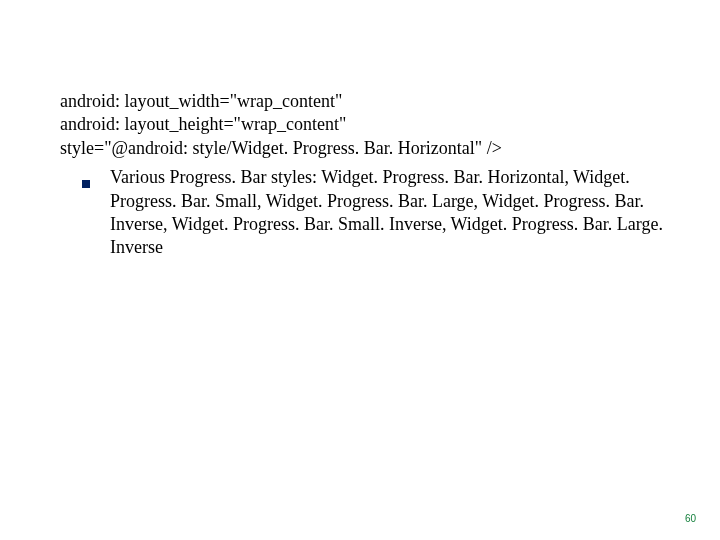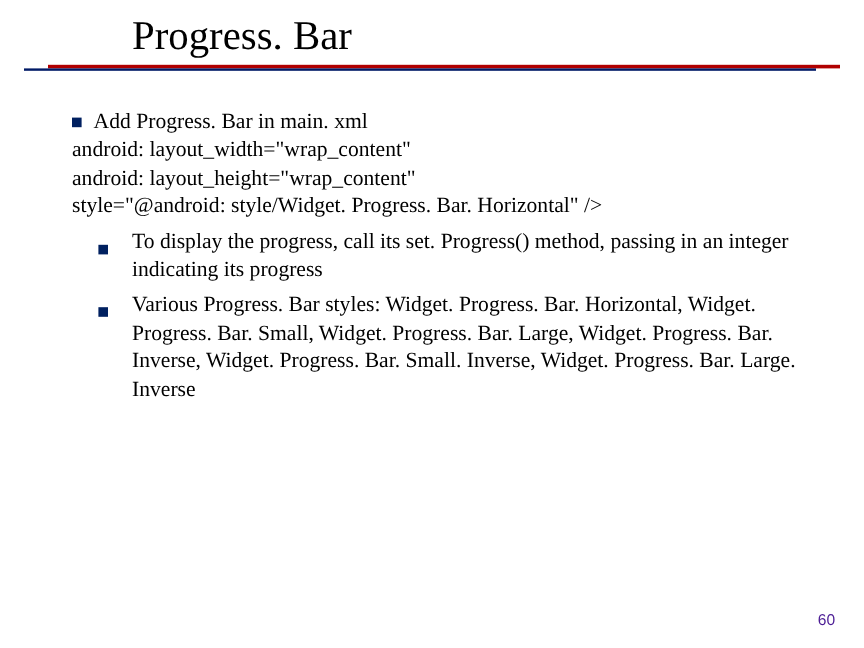--- a/index.html
+++ b/index.html
@@ -80,52 +80,40 @@
     margin-right: 10px;
     padding-top: 6px;
   }
   .sub-item .text {
     flex: 1 1 auto;
   }
   .page-num {
     position: absolute;
     right: 24px;
     bottom: 16px;
-    font-size: 13px;
-    color: #4c1d95;
+    font-size: 10px;
+    color: #15803d;
     font-family: Arial, sans-serif;
   }
 </style>
 </head>
 <body>
 
 <div class="slide">
 
-  <div class="title-wrap">
-    <div class="title">Progress. Bar</div>
-    <div class="rule-red"></div>
-    <div class="rule-blue"></div>
-  </div>
 
   <div class="body">
 
-    <div class="first-bullet-line">
-      <span class="bullet"></span><span>Add Progress. Bar in main. xml</span>
-    </div>
 
     <div class="code-block">
       <span class="code-line">android: layout_width="wrap_content"</span>
       <span class="code-line">android: layout_height="wrap_content"</span>
       <span class="code-line">style="@android: style/Widget. Progress. Bar. Horizontal" /&gt;</span>
     </div>
 
-    <div class="sub-item">
-      <div class="bullet-wrap"><span class="bullet"></span></div>
-      <div class="text">To display the progress, call its set. Progress() method, passing in an integer indicating its progress</div>
-    </div>
 
     <div class="sub-item">
       <div class="bullet-wrap"><span class="bullet"></span></div>
       <div class="text">Various Progress. Bar styles: Widget. Progress. Bar. Horizontal, Widget. Progress. Bar. Small, Widget. Progress. Bar. Large, Widget. Progress. Bar. Inverse, Widget. Progress. Bar. Small. Inverse, Widget. Progress. Bar. Large. Inverse</div>
     </div>
 
   </div>
 
   <div class="page-num">60</div>
 

